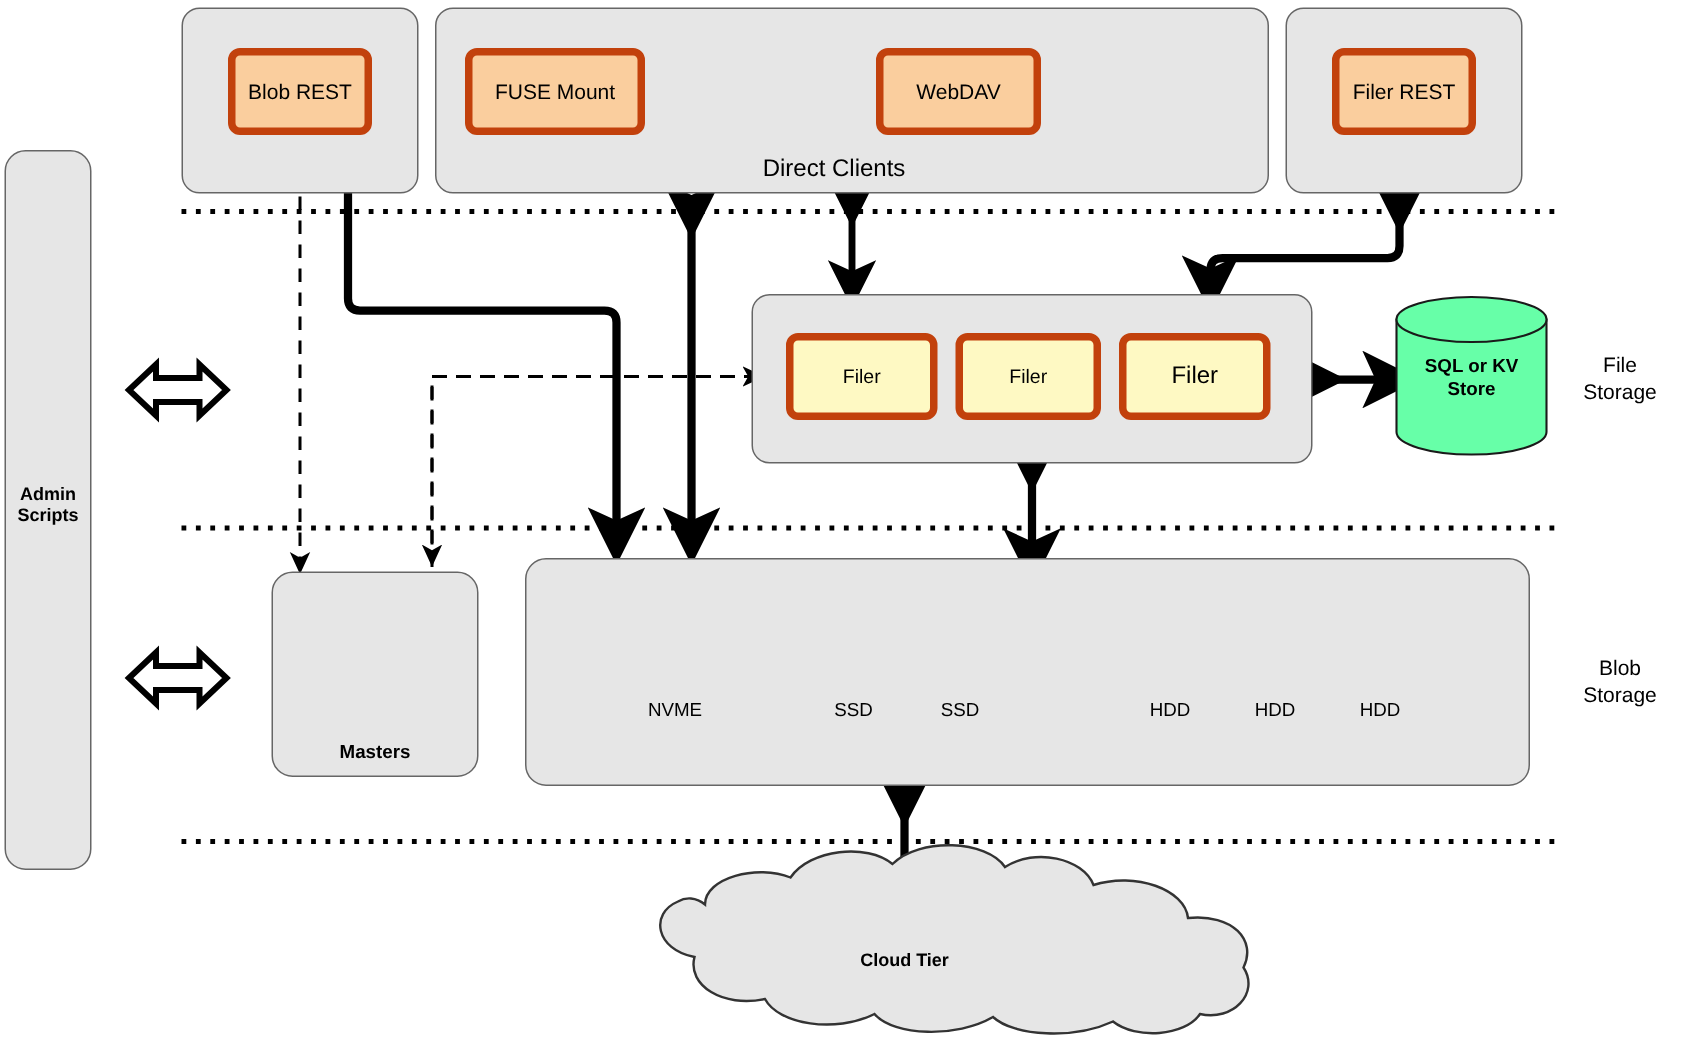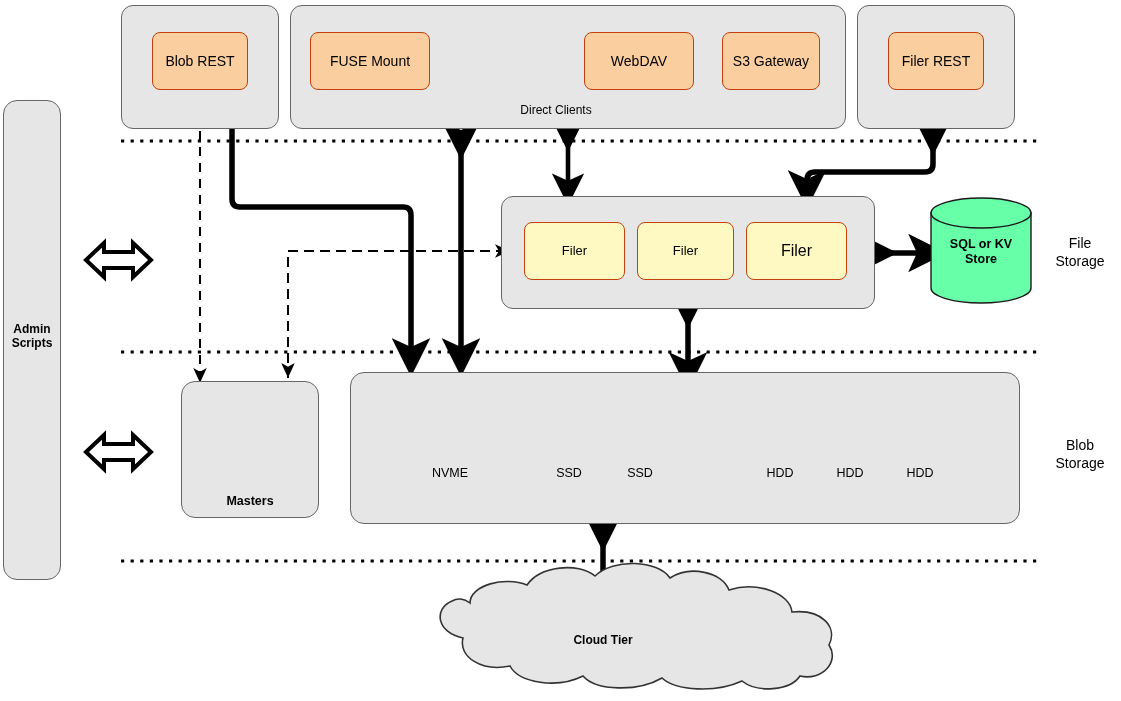--- a/index.html
+++ b/index.html
@@ -4,21 +4,21 @@
 <style>
   html,body{margin:0;padding:0;background:#ffffff;}
   body{width:1121px;height:701px;overflow:hidden;
        font-family:"Liberation Sans","DejaVu Sans",sans-serif;
        color:#000;}
   #canvas{position:relative;width:1121px;height:701px;}
 
   
   .grp{position:absolute;background:#E6E6E6;border:1px solid #666;
        border-radius:12px;box-sizing:border-box;}
-  .node{position:absolute;border:1px solid #c2410c;border-radius:8px;
+  .node{position:absolute;border:5px solid #c2410c;border-radius:8px;
         box-sizing:border-box;display:flex;align-items:center;
         justify-content:center;text-align:center;line-height:1.15;}
   .orange{background:#FACE9E;}
   .green{background:#fef9c3;}
   .lbl{position:absolute;text-align:center;line-height:1.2;}
   .bold{font-weight:bold;}
 
   .svgLayer{position:absolute;left:0;top:0;width:1121px;height:701px;
             pointer-events:none;}
 
@@ -189,22 +189,21 @@
     <div>Admin</div>
     <div>Scripts</div>
   </div>
 
   <div class="grp" style="left:121px;top:5px;width:158px;height:124px;"></div>
   <div class="node orange" style="left:152px;top:32px;width:96px;height:58px;font-size:14px;">Blob REST</div>
 
   <div class="grp" style="left:290px;top:5px;width:556px;height:124px;"></div>
   <div class="node orange" style="left:310px;top:32px;width:120px;height:58px;font-size:14px;">FUSE Mount</div>
   <div class="node orange" style="left:584px;top:32px;width:110px;height:58px;font-size:14px;">WebDAV</div>
-  <div class="node orange" style="left:722px;top:32px;width:98px;height:58px;font-size:14px;">S3 Gateway</div>
-  <div class="lbl" style="left:290px;top:103px;width:532px;font-size:12px;">Direct Clients</div>
+  <div class="lbl" style="left:290px;top:103px;width:532px;font-size:16px;">Direct Clients</div>
 
   <div class="grp" style="left:857px;top:5px;width:158px;height:124px;"></div>
   <div class="node orange" style="left:888px;top:32px;width:96px;height:58px;font-size:14px;">Filer REST</div>
 
   <div class="grp" style="left:501px;top:196px;width:374px;height:113px;"></div>
   <div class="node green" style="left:524px;top:222px;width:101px;height:58px;font-size:13px;">Filer</div>
   <div class="node green" style="left:637px;top:222px;width:97px;height:58px;font-size:13px;">Filer</div>
   <div class="node green" style="left:746px;top:222px;width:101px;height:58px;font-size:16px;">Filer</div>
 
   <div class="lbl bold" style="left:931px;top:237px;width:100px;font-size:12.5px;">

